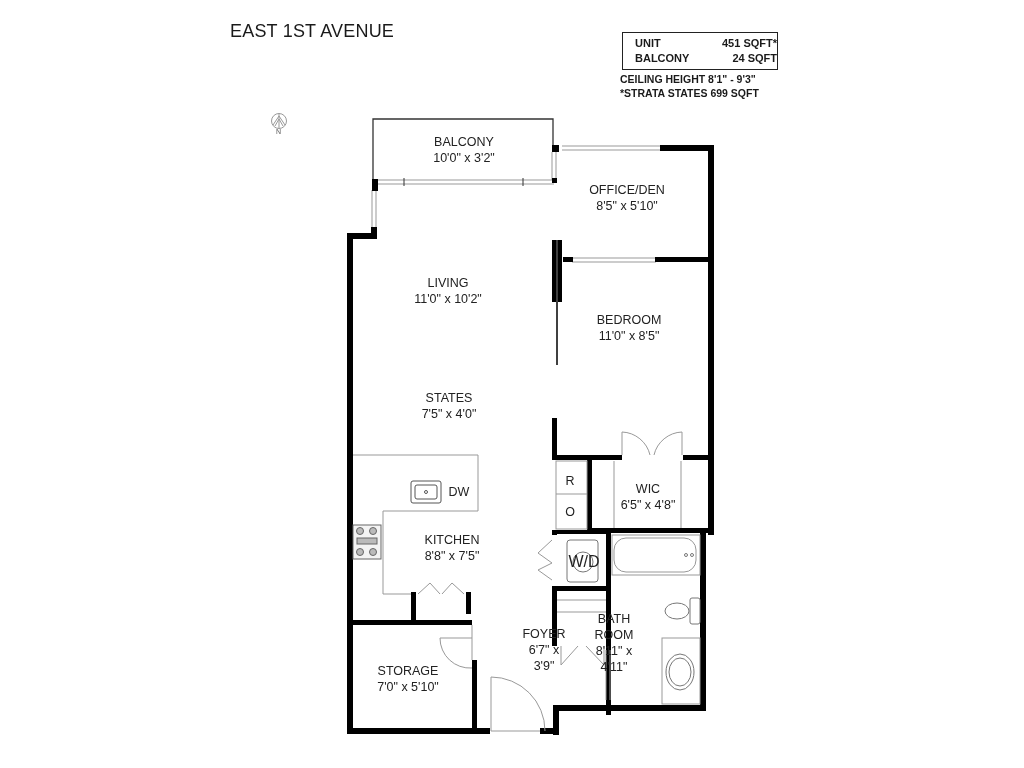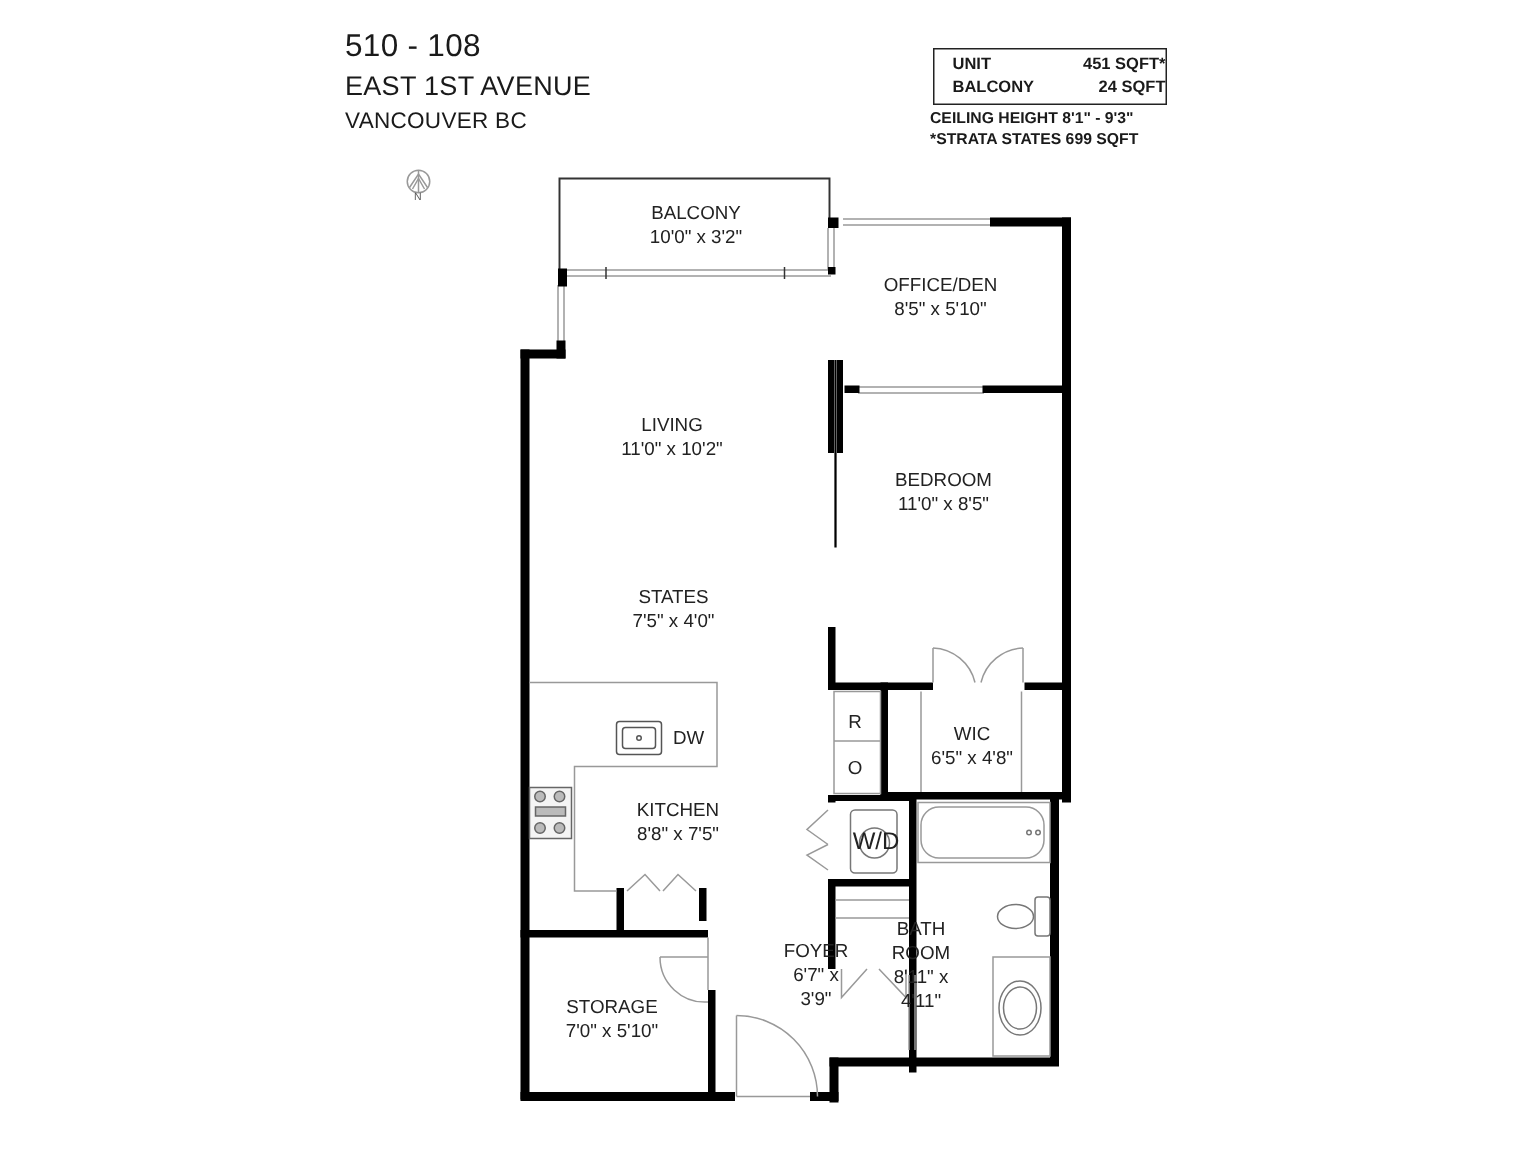--- a/index.html
+++ b/index.html
@@ -15,23 +15,21 @@
   .notes { position: absolute; left: 620px; top: 72px; font-size: 10.5px; font-weight: bold; line-height: 14px; }
   .compass { position: absolute; left: 268px; top: 112px; width: 22px; height: 26px; }
   svg.plan { position: absolute; left: 0; top: 0; }
   .room-label { position: absolute; text-align: center; font-size: 12.5px; line-height: 16px; color: #222; transform: translateX(-50%); white-space: nowrap; }
   .fixture-label { position: absolute; font-size: 12.5px; color: #222; transform: translate(-50%, -50%); }
 </style>
 </head>
 <body>
 
 <div class="title-block">
-  <div class="title-line1">510 - 108</div>
   <div class="title-line2">EAST 1ST AVENUE</div>
-  <div class="title-line3">VANCOUVER BC</div>
 </div>
 
 <div class="area-box">
   <div class="area-row">
     <span class="lbl">UNIT</span>
     <span class="val">451 SQFT*</span>
   </div>
   <div class="area-row">
     <span class="lbl">BALCONY</span>
     <span class="val">24 SQFT</span>

